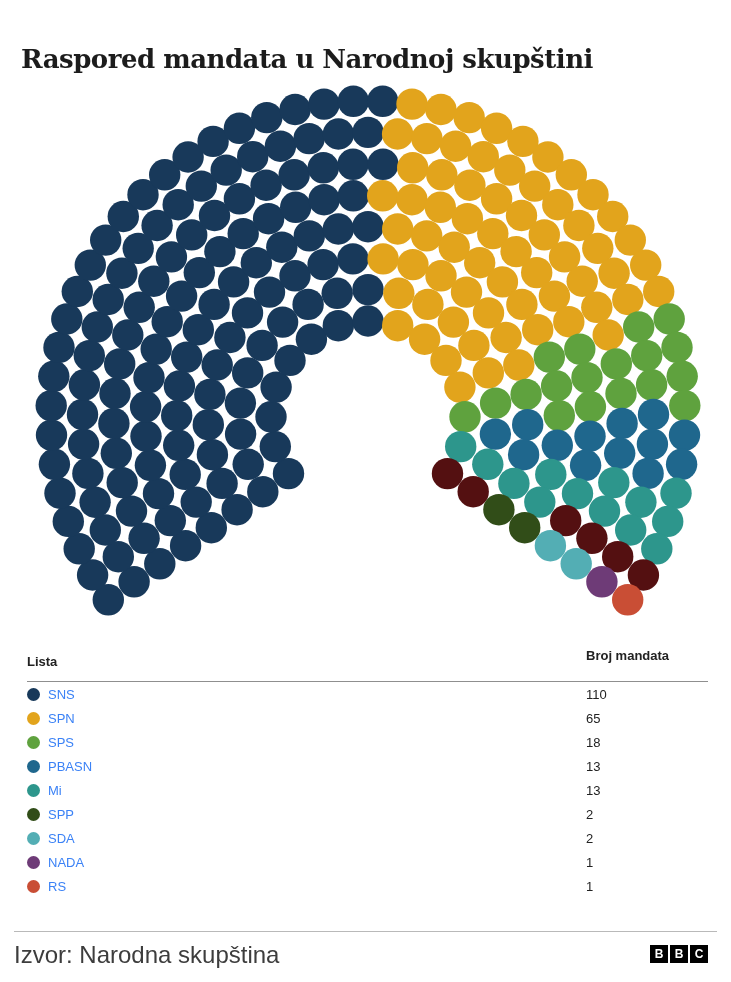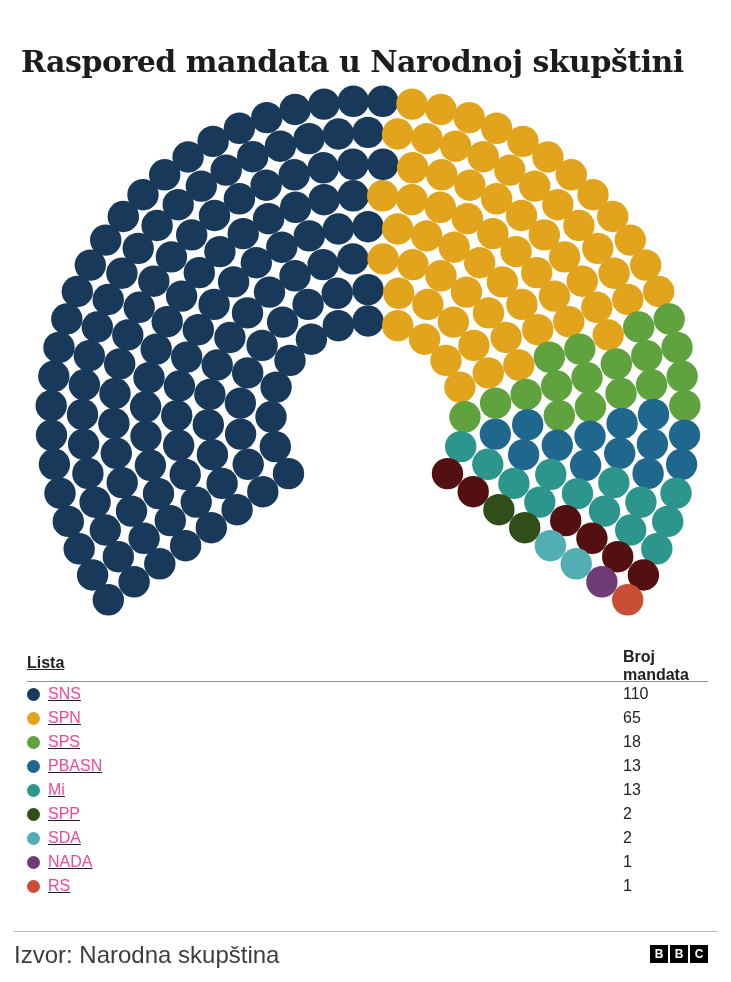--- a/index.html
+++ b/index.html
@@ -3,37 +3,37 @@
 <meta charset="utf-8">
 <style>
   html,body{margin:0;padding:0;}
   body{
     width:731px;height:982px;position:relative;background:#ffffff;
     font-family:"Liberation Sans",sans-serif;color:#222;overflow:hidden;
   }
   .title{
     position:absolute;left:21px;top:24px;width:700px;
     font-family:"DejaVu Serif",serif;font-weight:bold;
-    font-size:30px;line-height:36px;color:#1c1c1c;letter-spacing:-0.5px;
+    font-size:26px;line-height:36px;color:#1c1c1c;letter-spacing:-0.5px;
   }
   svg.parliament{position:absolute;left:0;top:0;}
 
-  .legend{position:absolute;left:27px;top:648px;width:681px;font-size:16px;text-decoration:underline;}
+  .legend{position:absolute;left:27px;top:648px;width:681px;font-size:13px;}
   .lg-head{
     position:relative;height:27px;padding-top:6px;
     border-bottom:1px solid #8f8f8f;font-weight:bold;color:#222;
   }
   .lg-row{position:relative;height:24px;display:flex;align-items:center;}
-  .lg-val{position:absolute;left:596px;top:0;height:100%;display:flex;align-items:center;}
+  .lg-val{position:absolute;left:559px;top:0;height:100%;display:flex;align-items:center;}
   .lg-head .lg-val{align-items:flex-start;}
   .swatch{
     display:inline-block;width:13px;height:13px;border-radius:50%;
     margin-right:8px;flex:0 0 auto;background:#999;
   }
-  .lg-label{color:#ec4899;}
+  .lg-label{color:#3b82f6;}
 
   .footer-rule{position:absolute;left:14px;right:14px;top:931px;border-top:1px solid #b9b9b9;}
   .source{position:absolute;left:14px;top:941px;font-size:24px;color:#3d3d3d;}
   .bbc{position:absolute;right:23px;top:945px;display:flex;gap:2px;}
   .bbc span{
     width:18px;height:18px;background:#000;color:#fff;
     font-weight:bold;font-size:12px;display:flex;align-items:center;justify-content:center;
   }
 </style>
 </head>

